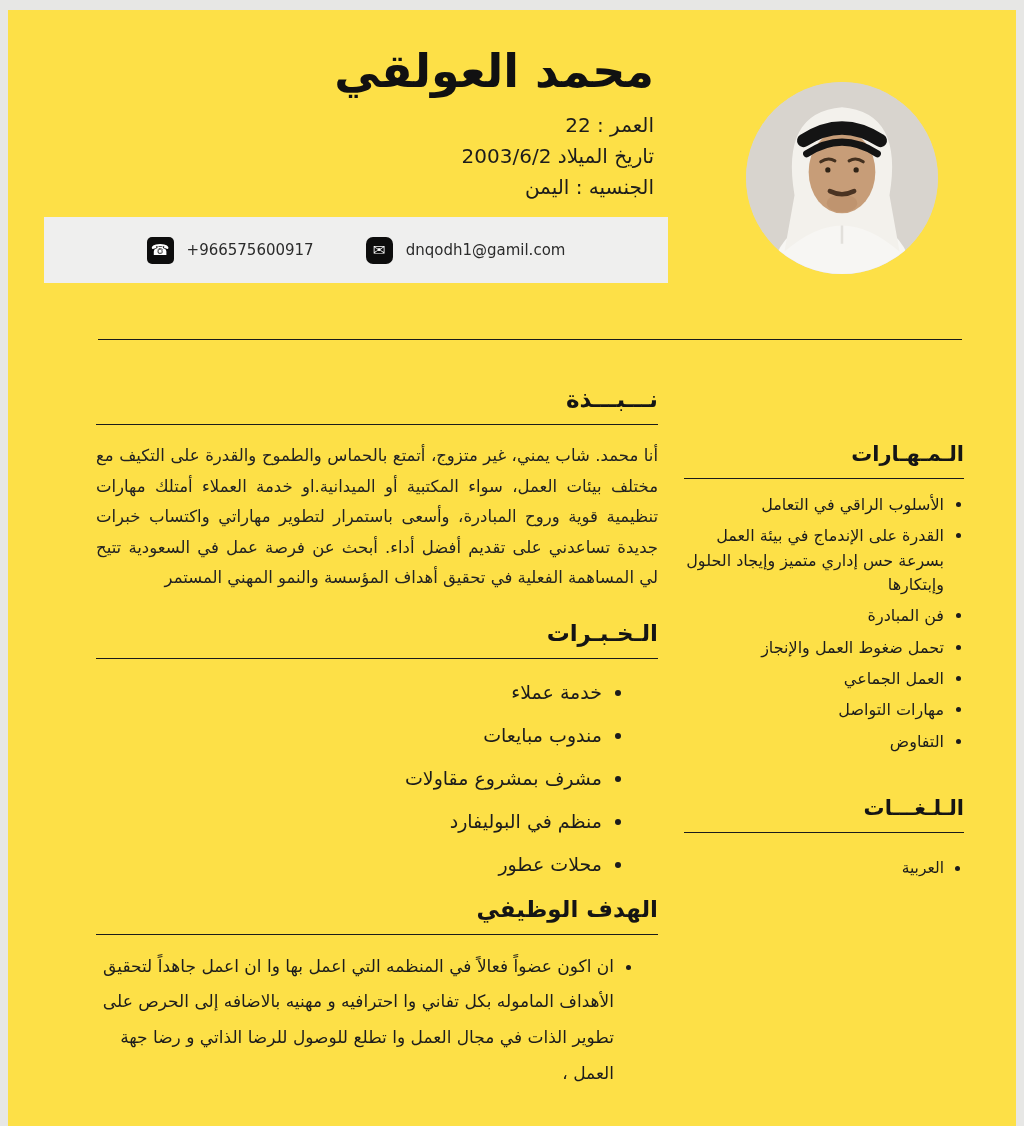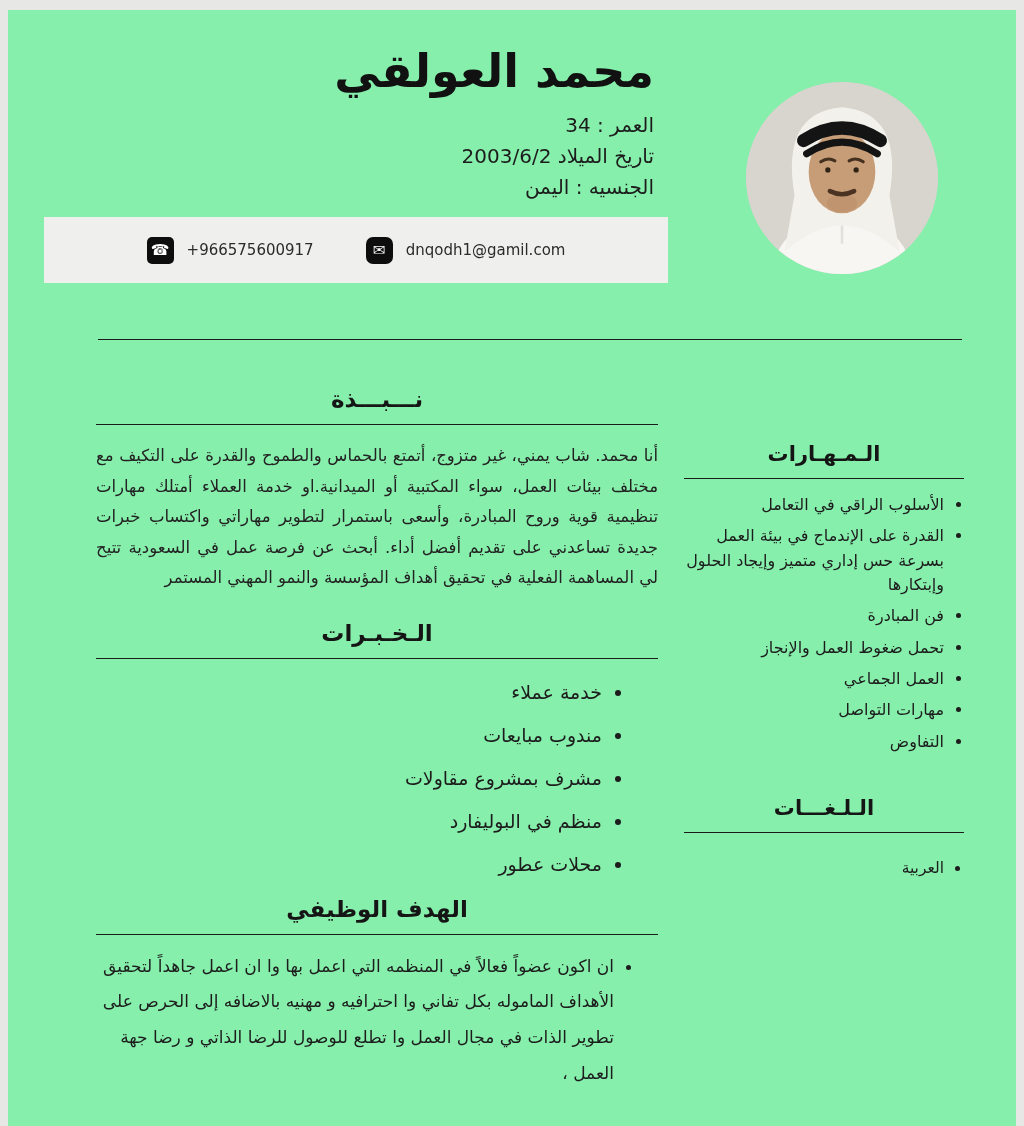--- a/index.html
+++ b/index.html
@@ -7,21 +7,21 @@
   body {
     background: #e7e7e5;
     font-family: "DejaVu Sans", sans-serif;
     color: #1c1c1c;
     overflow: hidden;
   }
   .page {
     width: 1008px;
     height: 1116px;
     margin: 10px 8px 0;
-    background: #86efac;
+    background: #fde047;
     overflow: hidden;
     direction: rtl;
     padding-left: 36px;
   }
 
   
   .header { display: flex; direction: rtl; padding-top: 34px; }
   .photo-wrap { width: 348px; flex: none; display: flex; justify-content: center; padding-top: 38px; }
   .photo {
     width: 192px; height: 192px; border-radius: 50%;
@@ -54,21 +54,21 @@
   .divider { border: none; border-top: 1.6px solid #1a1a1a; margin: 56px 54px 0; }
 
   
   .content { display: flex; direction: rtl; padding: 46px 52px 0; gap: 26px; }
   .sidebar { width: 280px; flex: none; }
   .main { flex: 1; min-width: 0; }
 
   h2.section {
     font-size: 23px; font-weight: bold; color: #151515;
     border-bottom: 1.6px solid #1b1b1b; padding-bottom: 12px;
-    text-align: center;
+    text-align: right;
   }
   .sidebar h2.section { font-size: 21px; }
 
   
   .edu-title { margin-bottom: 22px; }
   .degree { font-size: 17px; font-weight: bold; color: #151515; }
   .years { font-size: 15px; color: #666; margin-top: 8px; direction: ltr; text-align: right; }
   .skills-title { margin-top: 56px; margin-bottom: 14px; }
   .skills-list { list-style: disc; padding-right: 20px; }
   .skills-list li { font-size: 16px; line-height: 1.52; margin-bottom: 7px; text-align: right; }
@@ -109,21 +109,21 @@
           <circle cx="109" cy="87" r="2.6" fill="#2f2316"></circle>
           <path d="M83 108 Q95 114 107 108" stroke="#4a3322" stroke-width="4.5" fill="none" stroke-linecap="round"></path>
           <path d="M57 58 Q95 33 133 58" stroke="#141414" stroke-width="13" fill="none" stroke-linecap="round"></path>
           <path d="M60 71 Q95 48 130 71" stroke="#141414" stroke-width="7" fill="none" stroke-linecap="round"></path>
         </svg>
       </div>
     </div>
 
     <div class="header-text">
       <h1 class="name">محمد العولقي</h1>
-      <div class="detail">العمر : 34</div>
+      <div class="detail">العمر : 22</div>
       <div class="detail">تاريخ الميلاد 2003/6/2</div>
       <div class="detail">الجنسيه : اليمن</div>
 
       <div class="contact-bar">
         <div class="contact-item">
           <span class="chip">☎</span>
           <span class="contact-text">+966575600917</span>
         </div>
         <div class="contact-item">
           <span class="chip chip-mail">✉</span>

